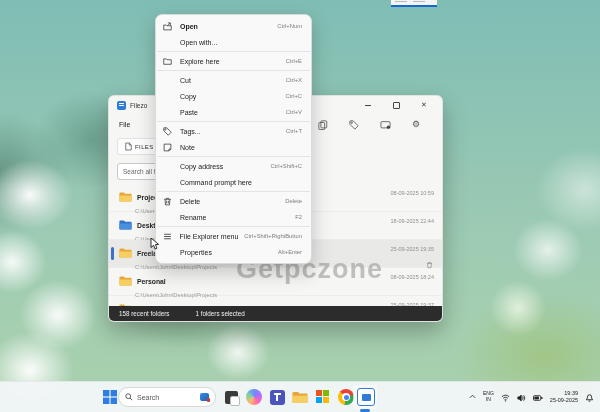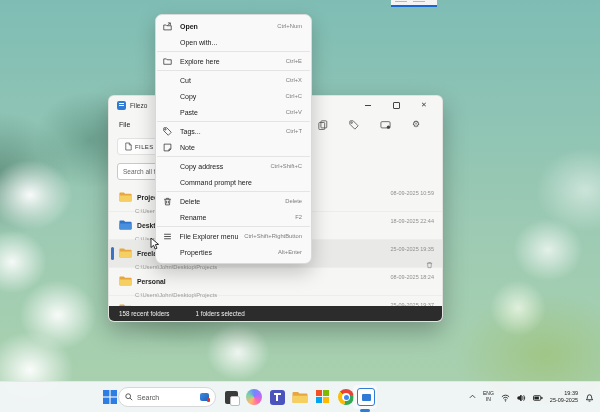--- a/index.html
+++ b/index.html
@@ -235,20 +235,21 @@
           <span class="rdate">25-09-2025 19:37</span>
         </div>
       </div>
 
     <div class="statusbar">
       <span>158 recent folders</span>
       <span>1 folders selected</span>
     </div>
   </div>
 
+  <div class="watermark">Getpczone</div>
 
   <div class="cmenu">
       <div class="mi bold">
         <span class="ic">
           <svg width="9" height="9" viewBox="0 0 12 12" fill="none" stroke="#333" stroke-width="1">
             <path d="M1 4 h3.2 l1 1 H11 v5.5 H1 Z"></path>
             <path d="M6.5 1.2 h3.3 v3.3 M9.8 1.2 L6.2 4.8"></path>
           </svg>
         </span>
         <span class="lb">Open</span>

